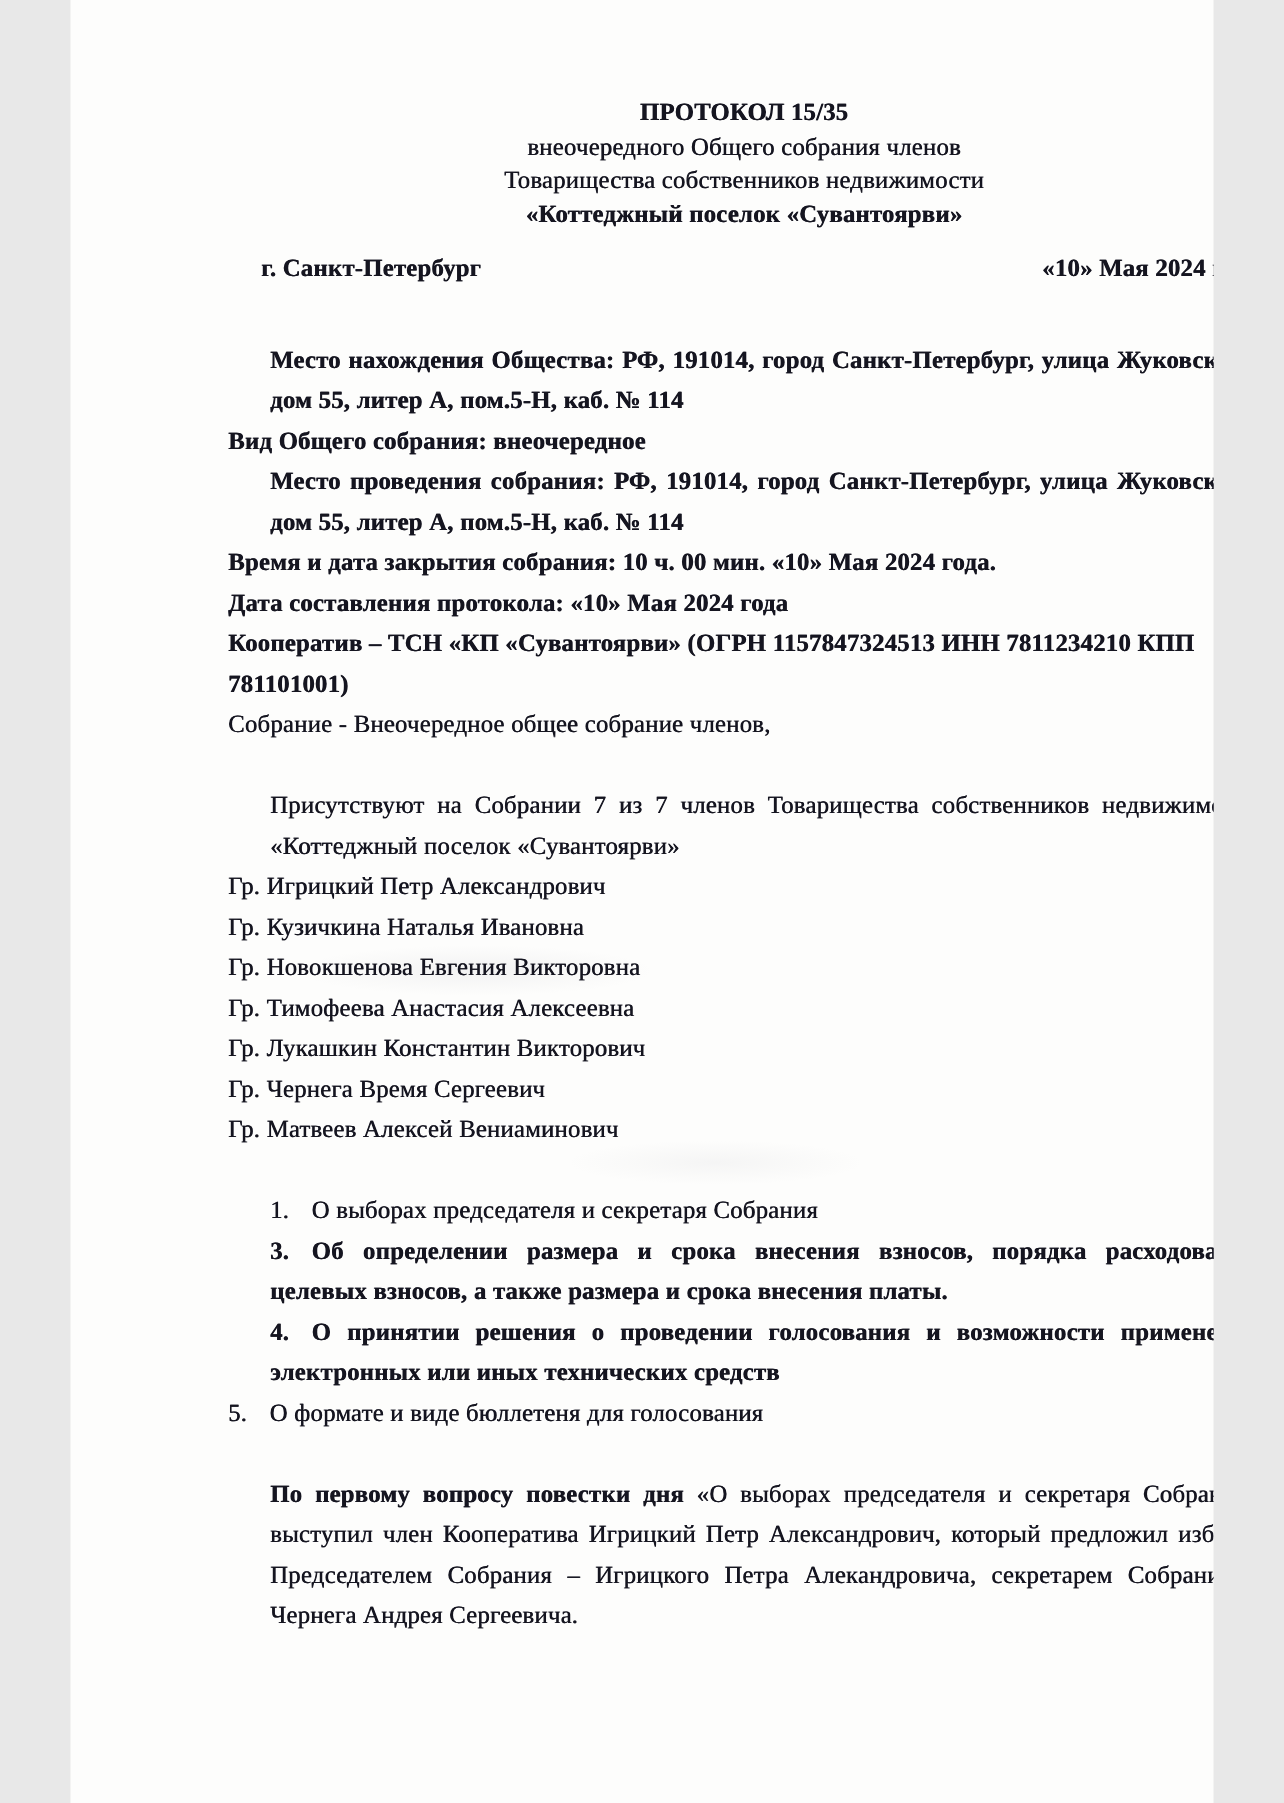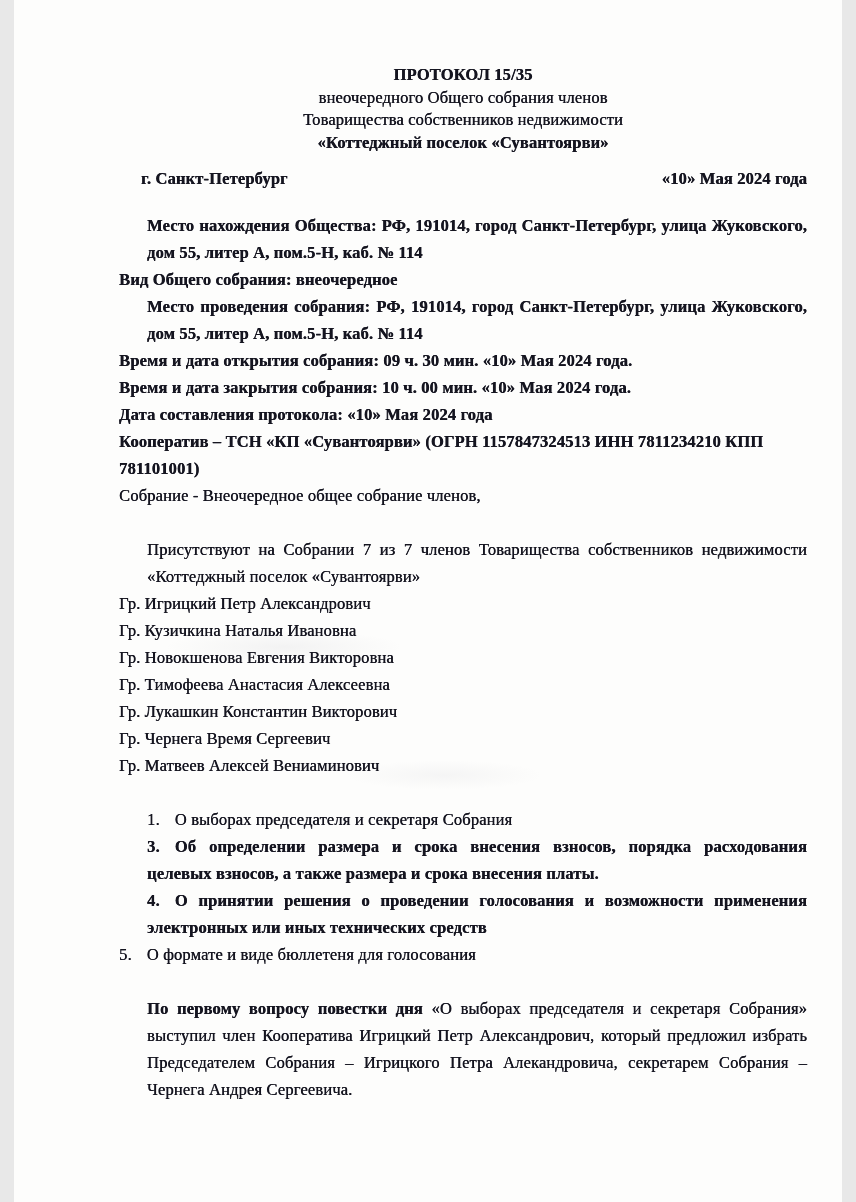--- a/index.html
+++ b/index.html
@@ -2,21 +2,21 @@
 <html><head>
 <meta charset="utf-8">
 <style>
   html, body {
     margin: 0;
     padding: 0;
     background: #e8e8e8;
   }
   .page {
     position: relative;
-    width: 828px;
+    width: 762px;
     height: 1202px;
     margin: 0 auto;
     background: #fdfdfc;
     overflow: hidden;
     font-family: "Liberation Serif", "DejaVu Serif", serif;
     color: #151520;
   }
   .content {
     position: absolute;
     left: 105px;
@@ -31,21 +31,21 @@
 
   
   .title-block { text-align: center; margin-bottom: 11px; }
   .title-block p { font-size: 16.5px; line-height: 22.5px; }
 
   
   .city-row {
     display: flex;
     justify-content: space-between;
     padding-left: 22px;
-    margin-bottom: 20px;
+    margin-bottom: 34px;
   }
 
   
   .info-block { margin-bottom: 27px; }
 
   
   .attendance { margin-bottom: 27px; }
 
   
   .agenda { margin-bottom: 27px; }
@@ -87,21 +87,20 @@
 
     <div class="city-row">
       <p class="b">г. Санкт-Петербург</p>
       <p class="b">«10» Мая  2024 года</p>
     </div>
 
     <div class="info-block">
       <p class="b jst">Место нахождения Общества: РФ, 191014, город Санкт-Петербург, улица Жуковского, дом 55, литер А, пом.5-Н, каб.  № 114</p>
       <p class="b">Вид Общего собрания: внеочередное</p>
       <p class="b jst">Место проведения собрания: РФ, 191014, город Санкт-Петербург, улица Жуковского, дом 55, литер А, пом.5-Н, каб.  № 114</p>
-      <p class="b">Время и дата открытия собрания: 09 ч. 30 мин. «10» Мая 2024 года.</p>
       <p class="b">Время и дата закрытия собрания: 10 ч. 00 мин.   «10» Мая 2024 года.</p>
       <p class="b">Дата составления протокола: «10» Мая 2024 года</p>
       <p class="b">Кооператив  – ТСН «КП  «Сувантоярви» (ОГРН  1157847324513 ИНН 7811234210 КПП 781101001)</p>
       <p>Собрание - Внеочередное общее собрание членов,</p>
     </div>
 
     <div class="attendance">
       <p class="jst">Присутствуют на Собрании 7 из 7 членов Товарищества собственников недвижимости «Коттеджный поселок «Сувантоярви»</p>
       <p>Гр. Игрицкий Петр Александрович</p>
       <p>Гр. Кузичкина Наталья Ивановна</p>

